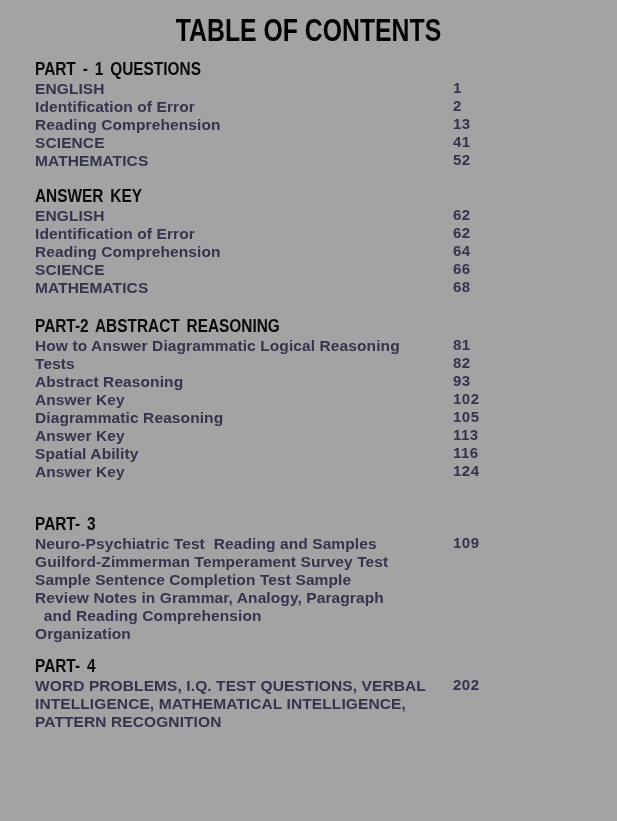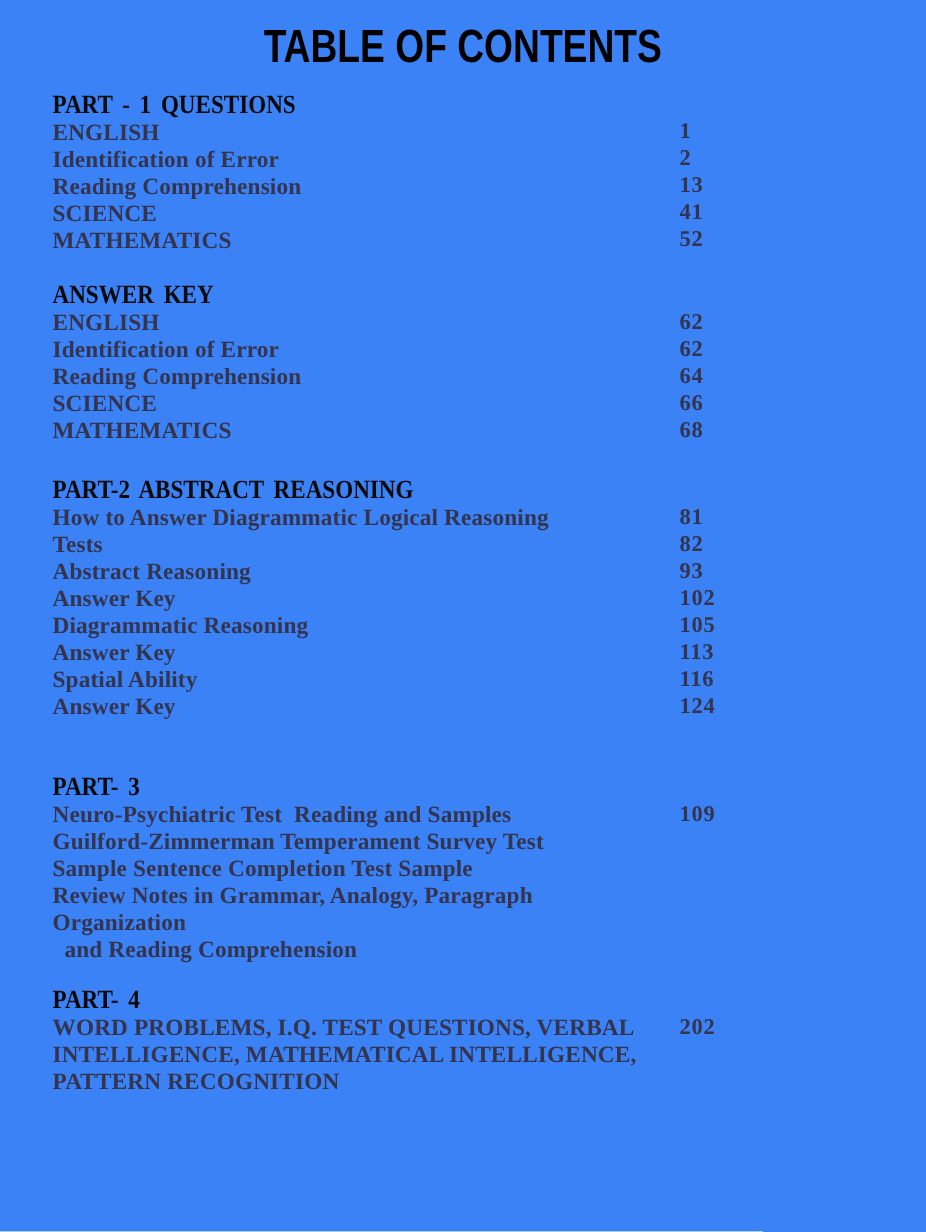--- a/index.html
+++ b/index.html
@@ -10,41 +10,40 @@
   body {
     width: 617px;
     height: 821px;
     font-family: "Liberation Sans", sans-serif;
     overflow: hidden;
   }
   .page {
     position: relative;
     width: 617px;
     height: 821px;
-    background: #3b82f6;
+    background: #a3a3a3;
     box-sizing: border-box;
     padding-top: 15px;
     overflow: hidden;
   }
   
   .title {
     margin: 0 0 13px 0;
     text-align: center;
     font-size: 31px;
     line-height: 31px;
     font-weight: bold;
     color: #000000;
     transform: scaleX(0.80);
     transform-origin: 50% 50%;
     white-space: pre;
   }
   .section {
     position: relative;
     padding-left: 35px;
-    font-family: Liberation Serif, serif;
   }
   .sec-0 { margin-top: 0; }
   .sec-1 { margin-top: 16px; }
   .sec-2 { margin-top: 19px; }
   .sec-3 { margin-top: 33px; }
   .sec-4 { margin-top: 13px; }
   
   .heading {
     margin: 0 0 1px 0;
     font-size: 17.5px;
@@ -108,22 +107,22 @@
         <div class="row"><span class="label">Answer Key</span><span class="pagenum">113</span></div>
         <div class="row"><span class="label">Spatial Ability</span><span class="pagenum">116</span></div>
         <div class="row"><span class="label">Answer Key</span><span class="pagenum">124</span></div>
       </section>
       <section class="section sec-3">
         <h2 class="heading">PART- 3</h2>
         <div class="row"><span class="label">Neuro-Psychiatric Test  Reading and Samples</span><span class="pagenum">109</span></div>
         <div class="row"><span class="label">Guilford-Zimmerman Temperament Survey Test</span></div>
         <div class="row"><span class="label">Sample Sentence Completion Test Sample</span></div>
         <div class="row"><span class="label">Review Notes in Grammar, Analogy, Paragraph</span></div>
+        <div class="row"><span class="label">  and Reading Comprehension</span></div>
         <div class="row"><span class="label">Organization</span></div>
-        <div class="row"><span class="label">  and Reading Comprehension</span></div>
       </section>
       <section class="section sec-4">
         <h2 class="heading">PART- 4</h2>
         <div class="row"><span class="label">WORD PROBLEMS, I.Q. TEST QUESTIONS, VERBAL</span><span class="pagenum">202</span></div>
         <div class="row"><span class="label">INTELLIGENCE, MATHEMATICAL INTELLIGENCE,</span></div>
         <div class="row"><span class="label">PATTERN RECOGNITION</span></div>
       </section>
     </div>
 </div>
 

